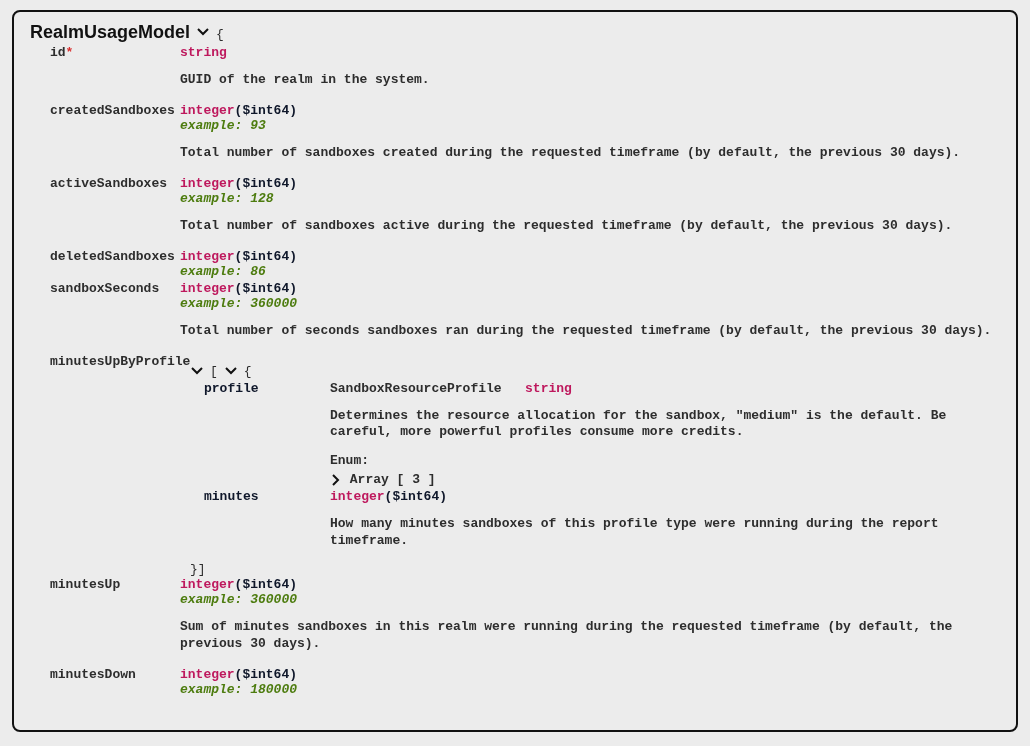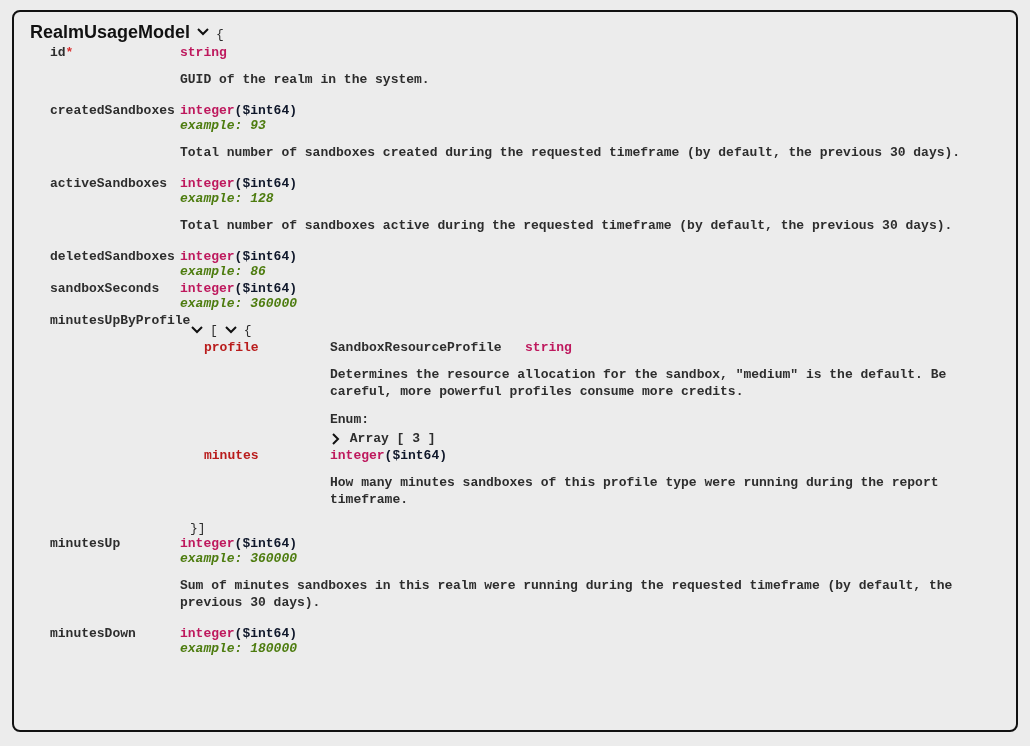--- a/index.html
+++ b/index.html
@@ -91,21 +91,21 @@
     display: flex;
     align-items: flex-start;
     margin-top: 2px;
   }
   .sub-name-col {
     width: 150px;
     flex: 0 0 150px;
     padding-left: 24px;
     box-sizing: border-box;
     font-weight: 700;
-    color: #b91c1c;
+    color: #0f172a;
     white-space: nowrap;
   }
   .sub-body-col {
     flex: 1;
     min-width: 0;
   }
   .enum-label { font-weight: 700; display: block; }
   .array-line { font-weight: 700; margin-top: 4px; }
   .nested-close {
     padding-left: 10px;
@@ -164,20 +164,21 @@
         <span class="type-keyword">integer</span><span class="type-format">($int64)</span>
         <span class="example-line">example: 86</span>
       </div>
     </div>
 
     <div class="prop-row">
       <div class="prop-name-col">sandboxSeconds</div>
       <div class="prop-body-col">
         <span class="type-keyword">integer</span><span class="type-format">($int64)</span>
         <span class="example-line">example: 360000</span>
+        <span class="desc-line">Total number of seconds sandboxes ran during the requested timeframe (by default, the previous 30 days).</span>
       </div>
     </div>
 
     <div class="prop-row">
       <div class="prop-name-col">minutesUpByProfile</div>
       <div class="prop-body-col">
 
         <div class="nested-head">
           <span class="chev">
             <svg width="12" height="12" viewBox="0 0 12 12">

